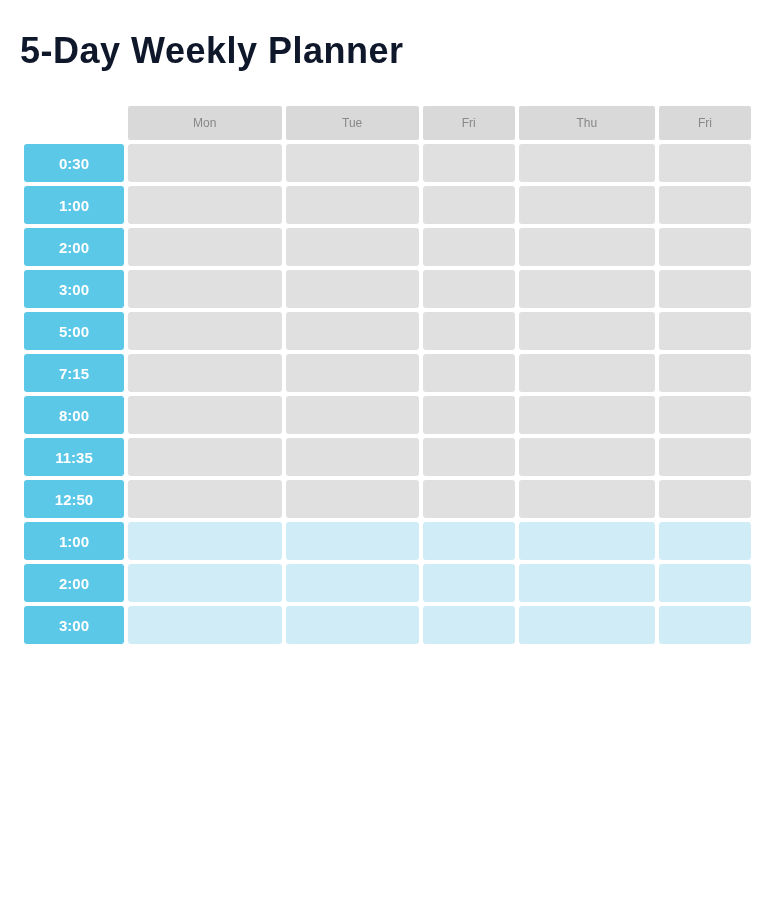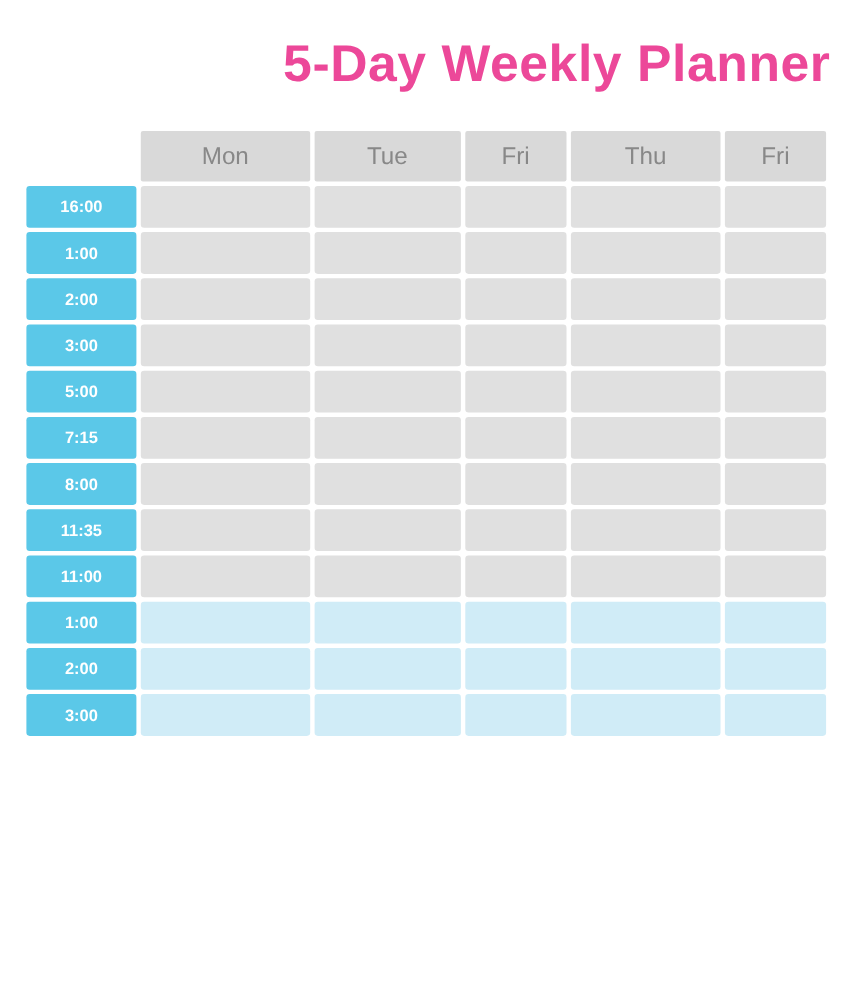--- a/index.html
+++ b/index.html
@@ -17,38 +17,38 @@
       min-height: 916px;
       width: 775px;
     }
 
     .page-container {
       width: 775px;
       padding: 30px 20px 30px 20px;
     }
 
     .page-title {
-      text-align: right;
-      font-size: 47px;
+      text-align: left;
+      font-size: 36px;
       font-weight: bold;
-      color: #ec4899;
+      color: #0f172a;
       margin-bottom: 30px;
       letter-spacing: 0.5px;
     }
 
     .planner-table {
       width: 100%;
       border-collapse: separate;
       border-spacing: 4px;
     }
 
     .planner-table thead th {
       background: #d9d9d9;
       color: #888;
-      font-size: 22px;
+      font-size: 12px;
       font-weight: normal;
       text-align: center;
       padding: 10px 0;
       border-radius: 2px;
     }
 
     .planner-table thead th.time-header {
       background: transparent;
     }
 
@@ -96,21 +96,21 @@
       <th>Mon</th>
           <th>Tue</th>
           <th>Fri</th>
           <th>Thu</th>
           <th>Fri</th>
         </tr>
     </thead>
     <tbody id="planner-body">
 
     <tr>
-          <td class="time-cell">16:00</td>
+          <td class="time-cell">0:30</td>
           <td class="day-cell"></td>
           <td class="day-cell"></td>
           <td class="day-cell"></td>
           <td class="day-cell"></td>
           <td class="day-cell"></td>
         </tr>
         <tr>
           <td class="time-cell">1:00</td>
           <td class="day-cell"></td>
           <td class="day-cell"></td>
@@ -160,21 +160,21 @@
         </tr>
         <tr>
           <td class="time-cell">11:35</td>
           <td class="day-cell"></td>
           <td class="day-cell"></td>
           <td class="day-cell"></td>
           <td class="day-cell"></td>
           <td class="day-cell"></td>
         </tr>
         <tr>
-          <td class="time-cell">11:00</td>
+          <td class="time-cell">12:50</td>
           <td class="day-cell"></td>
           <td class="day-cell"></td>
           <td class="day-cell"></td>
           <td class="day-cell"></td>
           <td class="day-cell"></td>
         </tr>
         <tr class="afternoon">
           <td class="time-cell">1:00</td>
           <td class="day-cell"></td>
           <td class="day-cell"></td>

